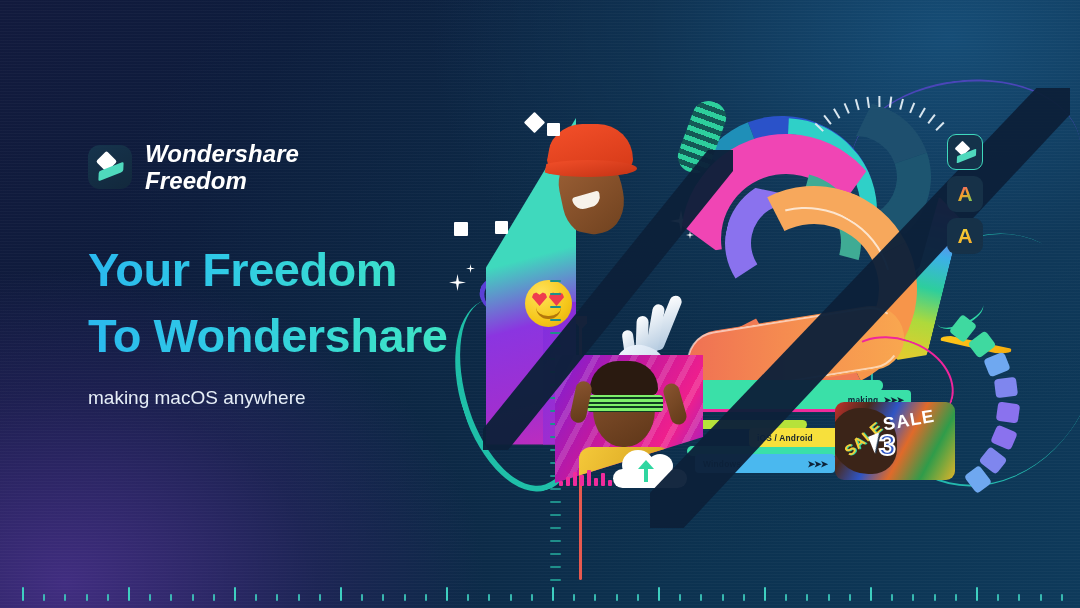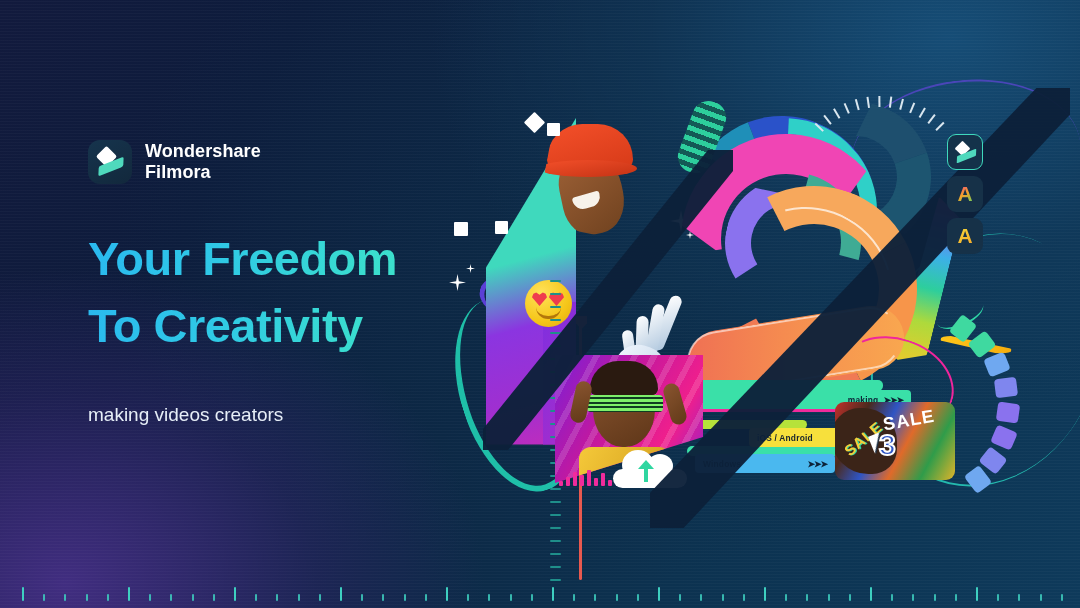--- a/index.html
+++ b/index.html
@@ -25,26 +25,26 @@
   .left { position:absolute; left:88px; top:140px; width:400px; }
   .brand { display:flex; align-items:center; gap:13px; margin-bottom:42px; }
   .brand-mark { width:44px; height:44px; border-radius:12px;
     background:linear-gradient(150deg,#16344d 0%,#12283c 100%);
     position:relative; flex:0 0 auto; }
   .brand-mark .dia { position:absolute; width:15px; height:15px; background:#ffffff;
     left:11px; top:9px; transform:rotate(45deg); border-radius:2px; }
   .brand-mark .par { position:absolute; width:22px; height:11px; background:#4fd9bd;
     left:12px; top:21px; transform:skewX(-28deg) rotate(-26deg); border-radius:2px; }
   .brand-text { line-height:1.14; }
-  .brand-text div { color:#ffffff; font-size:18px; font-weight:700; letter-spacing:.1px; }
+  .brand-text div { color:#ffffff; font-size:24px; font-weight:700; letter-spacing:.1px;font-style:italic; }
 
   .headline { font-size:47px; font-weight:700; line-height:1.42; letter-spacing:-0.5px;
     background:linear-gradient(95deg,#2ab9ef 0%,#2fc9e6 32%,#39dcd0 66%,#42e8c0 100%);
     -webkit-background-clip:text; background-clip:text; color:transparent;
-    margin-bottom:40px; }
+    margin-bottom:12px; }
   .headline span { display:block; }
   .sub { color:#e6eef7; font-size:19px; line-height:1.66; font-weight:400; }
   .sub span { display:block; }
 
   
   .art { position:absolute; left:455px; top:90px; width:600px; height:430px; }
 
   
   .curve { position:absolute; border-style:solid; border-color:transparent; }
   .c-teal { left:6px; top:205px; width:110px; height:200px; border-radius:50%;
@@ -302,31 +302,31 @@
 
   <div class="left">
 
     <div class="brand">
       <div class="brand-mark">
         <div class="dia"></div>
         <div class="par"></div>
       </div>
       <div class="brand-text">
         <div>Wondershare</div>
-        <div>Filmora</div>
+        <div>Freedom</div>
       </div>
     </div>
 
     <div class="headline">
       <span>Your Freedom</span>
-      <span>To Creativity</span>
+      <span>To Wondershare</span>
     </div>
 
     <div class="sub">
-      <span>making videos creators</span>
+      <span>making macOS anywhere</span>
     </div>
   </div>
 
   <div class="art">
 
     <div class="curve c-teal"></div>
     <div class="curve c-purple"></div>
     <div class="curve c-navyarc"></div>
     <div class="curve c-tealthin"></div>
     <div class="curve c-green-sm"></div>

